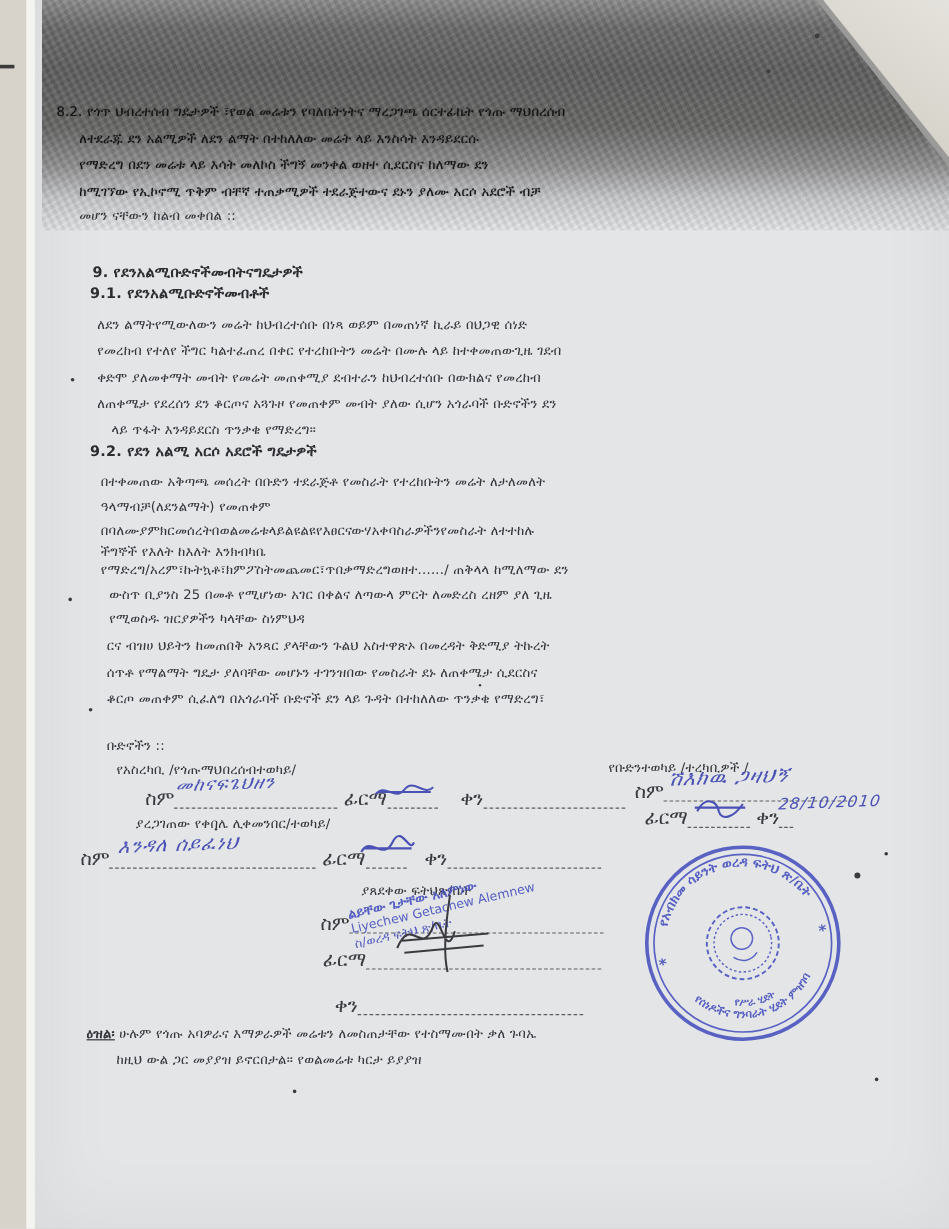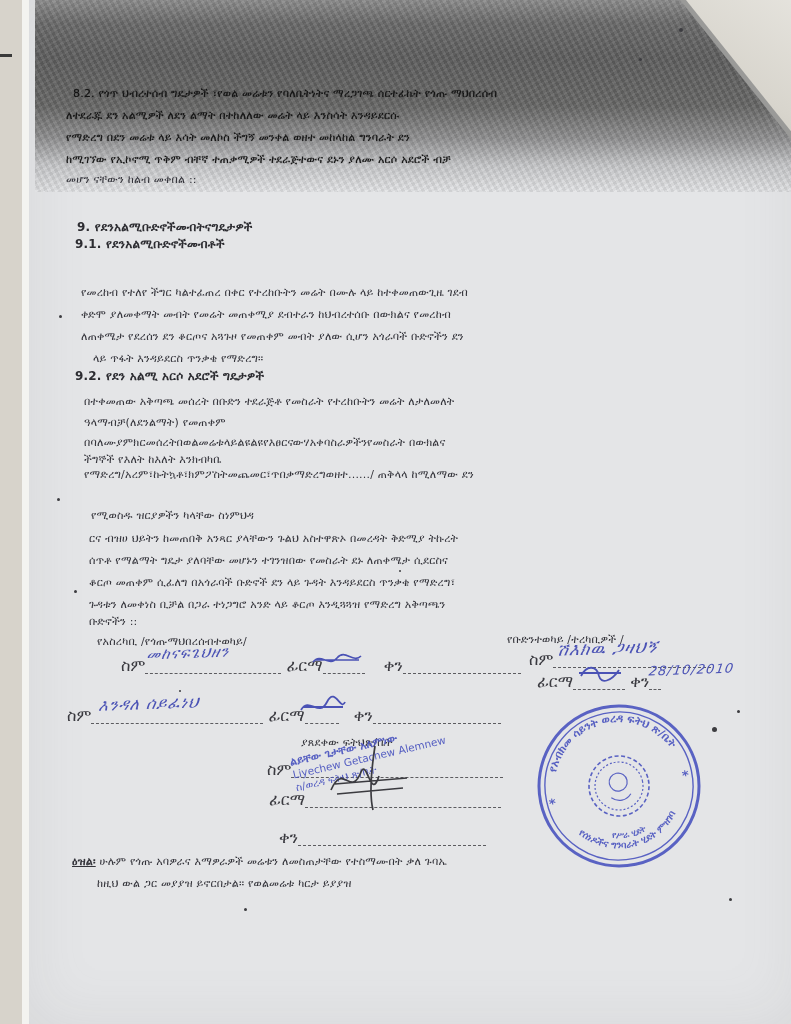--- a/index.html
+++ b/index.html
@@ -74,48 +74,49 @@
 
 <div class="page">
 
   <div class="dark-band">
     <div class="band-texture"></div>
   </div>
 
   <div class="fold-shadow"></div>
   <div class="fold"></div>
 
-  <div class="line band-ink" style="left:44px;top:84px;max-width:700px">8.2. የጎጥ ህብረተሰብ ግዴታዎች ፣የወል መሬቱን የባለቤትነትና ማረጋገጫ ሰርተፊኬት የጎጡ ማህበረሰብ</div>
+  <div class="line band-ink" style="left:18px;top:84px;max-width:700px">8.2. የጎጥ ህብረተሰብ ግዴታዎች ፣የወል መሬቱን የባለቤትነትና ማረጋገጫ ሰርተፊኬት የጎጡ ማህበረሰብ</div>
   <div class="line band-ink" style="left:37px;top:106px">ለተደራጁ ደን አልሚዎች ለደን ልማት በተከለለው መሬት ላይ እንስሳት እንዳይደርሱ</div>
-  <div class="line band-ink" style="left:37px;top:128px">የማድረግ በደን መሬቱ ላይ እሳት መለኮስ ችግኝ መንቀል ወዘተ መከላከል ግንባራት ደን</div>
+  <div class="line band-ink" style="left:37px;top:128px">የማድረግ በደን መሬቱ ላይ እሳት መለኮስ ችግኝ መንቀል ወዘተ ሲደርስና ከለማው ደን</div>
   <div class="line band-ink" style="left:37px;top:150px">ከሚገኘው የኢኮኖሚ ጥቅም ብቸኛ ተጠቃሚዎች ተደራጅተውና ደኑን ያለሙ አርሶ አደሮች ብቻ</div>
   <div class="line" style="left:37px;top:170px">መሆን ናቸውን ከልብ መቀበል ::</div>
 
   <div class="line heading" style="left:48px;top:217px">9. የደንአልሚቡድኖችመብትናግዴታዎች</div>
 
   <div class="line heading" style="left:46px;top:234px">9.1. የደንአልሚቡድኖችመብቶች</div>
 
+  <div class="line" style="left:52px;top:261px">ለደን  ልማትየሚውለውን መሬት ከህብረተሰቡ በነጻ ወይም በመጠነኛ ኪራይ በህጋዊ ሰነድ</div>
   <div class="line" style="left:52px;top:283px">የመረከብ የተለየ ችግር ካልተፈጠረ በቀር የተረከቡትን መሬት በሙሉ ላይ ከተቀመጠውጊዜ ገደብ</div>
   <div class="line" style="left:52px;top:305px">ቀድሞ ያለመቀማት መብት የመሬት መጠቀሚያ ደብተራን ከህብረተሰቡ በውክልና የመረከብ</div>
   <div class="line" style="left:52px;top:327px">ለጠቀሜታ የደረሰን ደን ቆርጦና አጓጉዞ የመጠቀም መብት ያለው ሲሆን አጎራባች ቡድኖችን ደን</div>
   <div class="line" style="left:64px;top:349px">ላይ ጥፋት እንዳይደርስ ጥንቃቄ የማድረግ።</div>
 
   <div class="line heading" style="left:46px;top:366px">9.2. የደን አልሚ አርሶ አደሮች ግዴታዎች</div>
 
   <div class="line" style="left:55px;top:392px">በተቀመጠው አቅጣጫ መሰረት በቡድን ተደራጅቶ የመስራት የተረከቡትን መሬት ለታለመለት</div>
   <div class="line" style="left:55px;top:413px">ዓላማብቻ(ለደንልማት) የመጠቀም</div>
-  <div class="line" style="left:55px;top:433px">በባለሙያምክርመሰረትበወልመሬቱላይልዩልዩየእፀርናውሃአቀባስራዎችንየመስራት  በውክልና</div>
+  <div class="line" style="left:55px;top:433px">በባለሙያምክርመሰረትበወልመሬቱላይልዩልዩየእፀርናውሃአቀባስራዎችንየመስራት  ለተተከሉ</div>
   <div class="line" style="left:55px;top:450px">ችግኞች የእለት ከእለት እንክብካቤ</div>
   <div class="line" style="left:55px;top:465px">የማድረግ/አረም፣ኩትኳቶ፣ክምፖስትመጨመር፣ጥበቃማድረግወዘተ....../ ጠቅላላ ከሚለማው ደን</div>
+  <div class="line" style="left:62px;top:486px">ውስጥ ቢያንስ 25 በመቶ የሚሆነው አገር በቀልና ለጣውላ ምርት ለመድረስ ረዘም ያለ ጊዜ</div>
   <div class="line" style="left:62px;top:506px">የሚወስዱ ዝርያዎችን ካላቸው ስነምህዳ</div>
 
   <div class="line" style="left:60px;top:529px">ርና ብዝሀ ህይትን ከመጠበቅ አንጻር ያላቸውን ጉልህ አስተዋጽኦ በመረዳት ቅድሚያ ትኩረት</div>
   <div class="line" style="left:60px;top:551px">ሰጥቶ የማልማት ግዴታ ያለባቸው መሆኑን ተገንዝበው የመስራት ደኑ ለጠቀሜታ ሲደርስና</div>
-  <div class="line" style="left:60px;top:573px">ቆርጦ መጠቀም ሲፈለግ በአጎራባች ቡድኖች ደን ላይ ጉዳት እንዳይደርስ ጥንቃቄ የማድረግ፣</div>
-  <div class="line" style="left:60px;top:595px">ጉዳቱን ለመቀነስ ቢቻል በጋራ ተነጋግሮ አንድ ላይ ቆርጦ እንዲጓጓዝ የማድረግ አቅጣጫን</div>
+  <div class="line" style="left:60px;top:573px">ቆርጦ መጠቀም ሲፈለግ በአጎራባች ቡድኖች ደን ላይ ጉዳት በተከለለው ጥንቃቄ የማድረግ፣</div>
   <div class="line" style="left:60px;top:612px">ቡድኖችን ::</div>
 
   <div class="line" style="left:68px;top:632px">የአስረካቢ /የጎጡማህበረሰብተወካይ/</div>
   <div class="line" style="left:478px;top:630px">የቡድንተወካይ /ተረካቢዎች /</div>
 
   <div class="sigrow" style="left:92px;top:656px">
     <span class="lbl">ስም</span><span class="dash" style="width:136px"></span>
     <span class="lbl">ፊርማ</span><span class="dash" style="width:42px"></span>
     <span class="lbl" style="margin-left:14px">ቀን</span><span class="dash" style="width:118px"></span>
   </div>
@@ -130,20 +131,21 @@
   <div class="hand" style="position:absolute;left:528px;top:638px;font-size:17px">ሽእክዉ ጋዛህኝ</div>
   <div class="sigrow" style="left:508px;top:672px">
     <span class="lbl">ፊርማ</span><span class="dash" style="width:52px"></span>
     <span class="lbl">ቀን</span><span class="dash" style="width:12px"></span>
   </div>
   <svg class="scrib" style="left:548px;top:662px" width="46" height="24" viewBox="0 0 46 24">
     <path d="M4 14 C 10 2, 20 4, 22 14 C 24 22, 34 20, 42 8 M2 11 L44 11" stroke="#4a52b5" stroke-width="1.8" fill="none"></path>
   </svg>
   <div class="hand hand-sm" style="position:absolute;left:620px;top:662px">28/10/2010</div>
 
+  <div class="line" style="left:84px;top:677px">ያረጋገጠው የቀበሌ ሊቀመንበር/ተወካይ/</div>
   <div class="sigrow" style="left:38px;top:706px">
     <span class="lbl">ስም</span><span class="dash" style="width:172px"></span>
     <span class="lbl">ፊርማ</span><span class="dash" style="width:34px"></span>
     <span class="lbl" style="margin-left:10px">ቀን</span><span class="dash" style="width:128px"></span>
   </div>
   <div class="hand" style="position:absolute;left:70px;top:694px;font-size:16px">እንዳለ ሰይፈነህ</div>
   <svg class="scrib" style="left:268px;top:694px" width="50" height="26" viewBox="0 0 50 26">
     <path d="M4 16 C 12 2, 22 24, 30 8 S 44 18, 48 8 M6 13 L46 13" stroke="#4a52b5" stroke-width="1.8" fill="none"></path>
   </svg>
 

